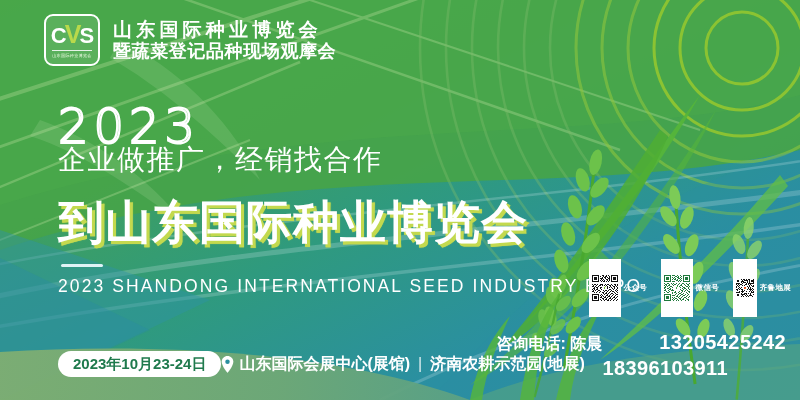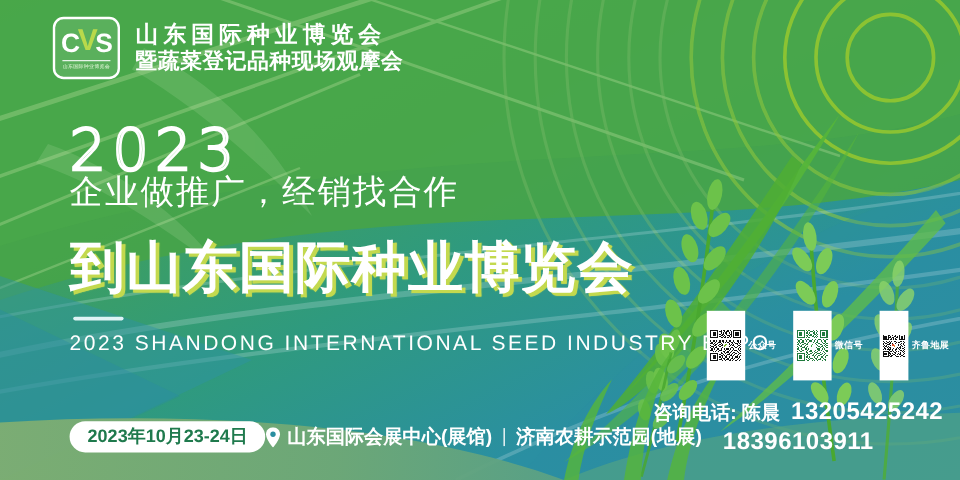--- a/index.html
+++ b/index.html
@@ -64,21 +64,21 @@
   
   .qrs{position:absolute;right:9px;top:259px;display:flex;gap:14px;z-index:7;}
   .qr{display:flex;flex-direction:row;align-items:center;gap:3px;width:58px;}
   .qr-img{width:58px;height:58px;background:#ffffff;padding:2px;display:block;}
   .qr-label{font-size:7.5px;color:#ffffff;font-weight:bold;letter-spacing:.3px;white-space:nowrap;}
 
   
   .contact{position:absolute;right:14px;bottom:20px;z-index:7;text-align:left;}
   .c-row1{display:flex;align-items:baseline;gap:9px;white-space:nowrap;text-align:right;}
   .c-lab{font-size:16px;font-weight:bold;color:#ffffff;}
-  .c-num{font-size:20px;font-weight:bold;color:#ffffff;letter-spacing:.4px;}
+  .c-num{font-size:20px;font-weight:bold;color:#ffffff;letter-spacing:.4px;margin-left:48px;}
   .c-row2{text-align:center;margin-top:2px;}
 </style>
 </head>
 <body>
 
 <div class="banner">
 
   <div class="bg">
     <svg viewBox="0 0 800 400" xmlns="http://www.w3.org/2000/svg">
       <defs>

